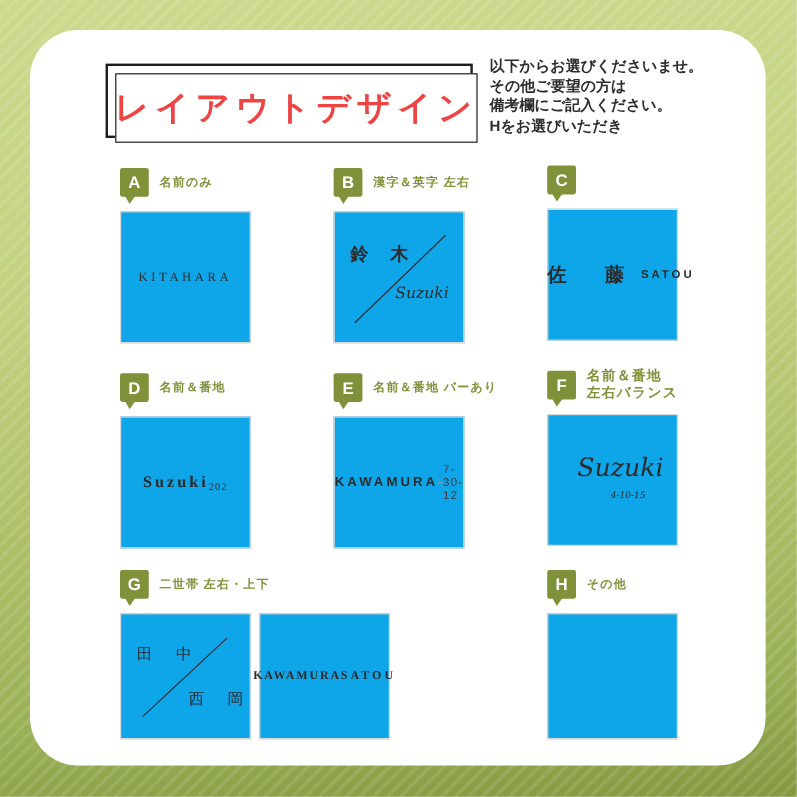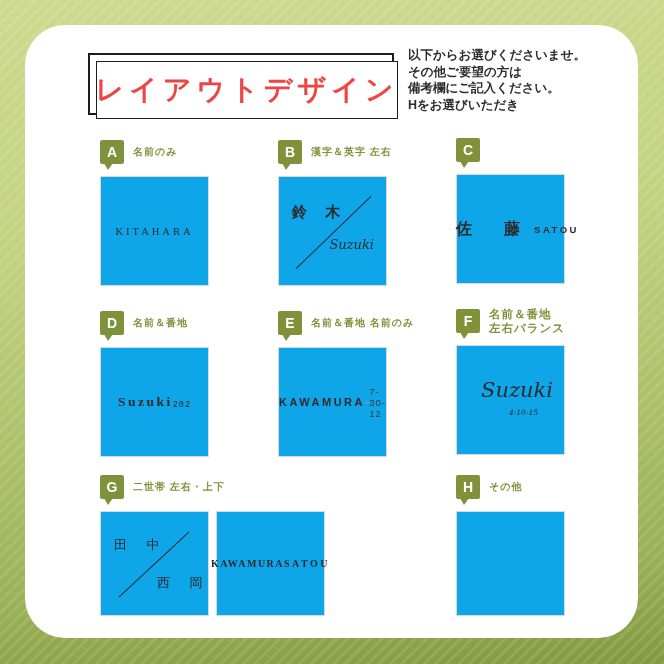--- a/index.html
+++ b/index.html
@@ -74,21 +74,21 @@
   .center-col{display:flex;flex-direction:row;align-items:center;justify-content:center;}
   .a-name{font-family:"Liberation Serif","DejaVu Serif",serif;font-size:10.5px;font-weight:normal;letter-spacing:3px;}
   .b-kanji{position:absolute;left:13px;top:26px;font-size:15px;font-weight:bold;letter-spacing:7px;white-space:nowrap;}
   .b-line{position:absolute;left:2px;top:55px;width:105px;border-top:1.5px solid #2b2b2b;transform:rotate(-44deg);}
   .b-romaji{position:absolute;right:12px;top:60px;font-family:"DejaVu Serif",serif;font-style:italic;font-size:13px;}
   .c-kanji{font-size:16px;font-weight:bold;letter-spacing:14px;padding-left:14px;white-space:nowrap;
            font-family:"Liberation Serif","DejaVu Serif",serif;}
   .c-bar{width:62px;height:2px;background:#2b2b2b;margin:6px 0 5px;}
   .c-romaji{font-size:9.5px;font-weight:bold;letter-spacing:2.5px;}
   .d-name{font-family:"Liberation Serif","DejaVu Serif",serif;font-size:13.5px;font-weight:bold;letter-spacing:2.5px;}
-  .d-addr{font-family:Liberation Mono, monospace;font-size:8.5px;letter-spacing:1px;margin-top:5px;}
+  .d-addr{font-family:Liberation Serif, serif;font-size:8.5px;letter-spacing:1px;margin-top:5px;}
   .e-name{font-size:11px;font-weight:bold;letter-spacing:2.5px;}
   .e-bar{width:72px;height:1.5px;background:#9b9b9b;margin:5px 0 4px;}
   .e-addr{font-size:9.5px;letter-spacing:1px;color:#3a3a3a;}
   .f-name{position:absolute;left:24px;top:32px;font-family:"DejaVu Serif",serif;font-style:italic;font-size:21px;}
   .f-addr{position:absolute;left:52px;top:62px;font-family:"DejaVu Serif",serif;font-style:italic;font-size:7.5px;}
   .g1-top{position:absolute;left:13px;top:24px;font-size:13px;font-weight:normal;letter-spacing:8px;white-space:nowrap;}
   .g1-line{position:absolute;left:5px;top:52px;width:96px;border-top:1.5px solid #2b2b2b;transform:rotate(-43deg);}
   .g1-bottom{position:absolute;left:56px;top:62px;font-size:13px;font-weight:normal;letter-spacing:8px;white-space:nowrap;}
   .g2-name{font-family:"Liberation Serif","DejaVu Serif",serif;font-size:10px;font-weight:bold;letter-spacing:1.5px;}
   .g2-bar{width:78px;height:1.5px;background:#2b2b2b;margin:4px 0 3px;}
@@ -161,21 +161,21 @@
         <div class="sample-box center-col">
           <span class="d-name">Suzuki</span>
           <span class="d-addr">202</span>
         </div>
       </div>
     </section>
 
     <section class="opt" id="opt-e">
       <div class="opt-head">
         <span class="badge">E</span>
-        <span class="opt-label">名前＆番地 名前のみ</span>
+        <span class="opt-label">名前＆番地 バーあり</span>
       </div>
       <div class="boxrow">
         <div class="sample-box center-col">
           <span class="e-name">KAWAMURA</span>
           <span class="e-bar"></span>
           <span class="e-addr">7-30-12</span>
         </div>
       </div>
     </section>
 

